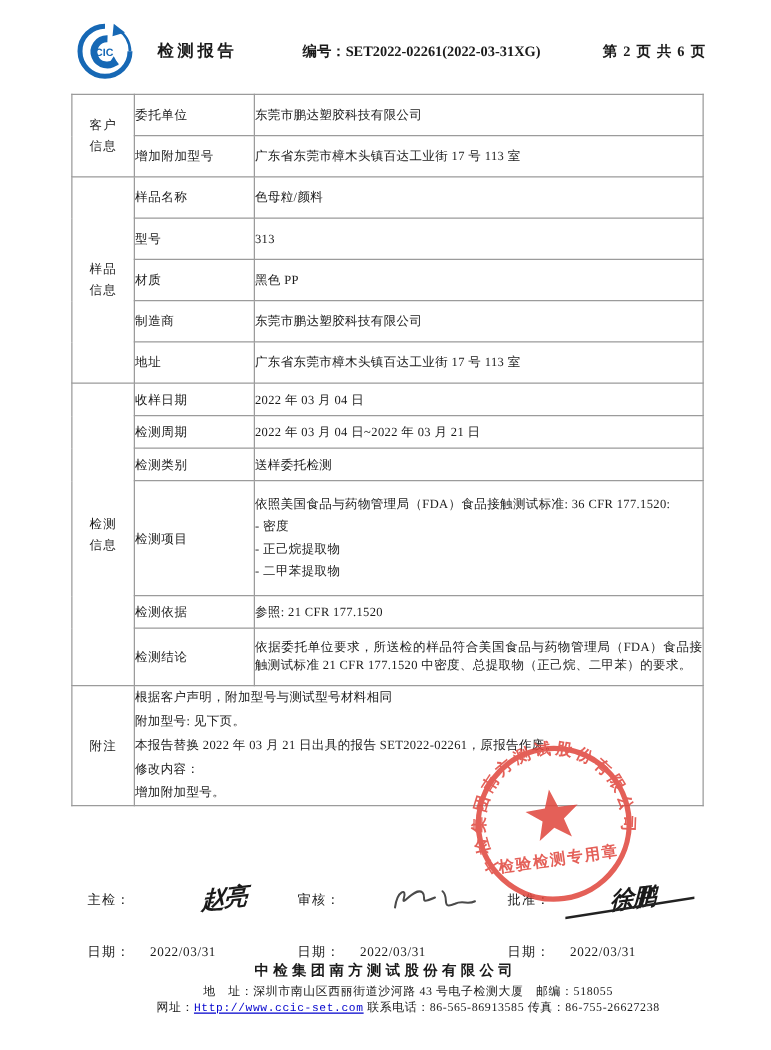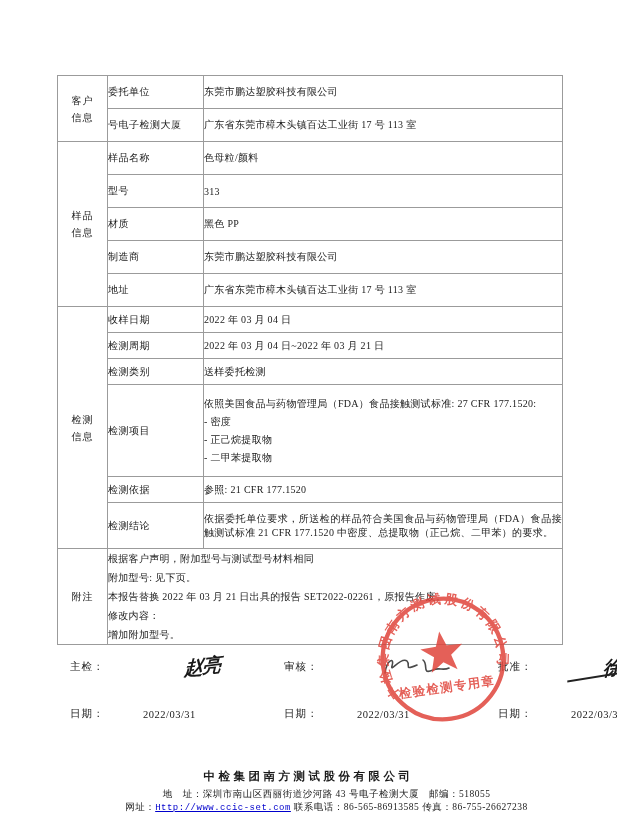--- a/index.html
+++ b/index.html
@@ -55,27 +55,26 @@
   td.notes div{line-height:19px;}
   
   .stamp{
     position:absolute;left:376px;top:592px;width:134px;height:134px;
     transform:rotate(-8deg);
     opacity:0.85;
     pointer-events:none;
   }
   
   .sig-area{
-    position:absolute;left:70px;top:650px;width:486px;
+    position:absolute;left:70px;top:703px;width:486px;
     display:grid;
     grid-template-columns:50px 118px 50px 118px 50px 100px;
     grid-row-gap:18px;
     align-items:center;
     font-size:10.5px;
-    gap:23px;
   }
   .sig-label{letter-spacing:1px;}
   .sig-name{
     font-size:19px;font-weight:bold;font-style:italic;
     transform:rotate(-7deg) skewX(-8deg);
     text-align:center;letter-spacing:-1px;
     line-height:34px;height:34px;
   }
   .sig-name.underlined{position:relative;}
   .sig-name.underlined:after{
@@ -94,39 +93,52 @@
   .footer .line{
     font-size:9.5px;line-height:13px;letter-spacing:0.5px;padding-left:36px;
   }
   .footer a{color:#0000cc;font-family:"Liberation Mono","DejaVu Sans Mono",monospace;font-size:9px;}
 </style>
 </head>
 <body>
 
 <div class="page">
 
+  <div class="header">
+    <svg class="logo" viewBox="0 0 48 48">
+      <path d="M 24 4 A 20 20 0 1 0 44 24" fill="none" stroke="#1668b5" stroke-width="4"></path>
+      <path d="M 44 24 A 20 20 0 0 0 34 6.7" fill="none" stroke="#1668b5" stroke-width="2.2"></path>
+      <polygon points="31,2 40,9 30,12" fill="#1668b5"></polygon>
+      <path d="M 26 14 A 10.5 10.5 0 1 0 33 32" fill="none" stroke="#1668b5" stroke-width="5.5"></path>
+      <polygon points="35,35 25,37 31,28" fill="#1668b5"></polygon>
+      <text x="16" y="28" font-size="8.5" font-weight="bold" fill="#1668b5" font-family="'Liberation Sans',sans-serif">CIC</text>
+    </svg>
+    <div class="hdr-title">检测报告</div>
+    <div class="hdr-no"><span>编号：</span><span>SET2022-02261(2022-03-31XG)</span></div>
+    <div class="hdr-page">第 2 页 共 6 页</div>
+  </div>
 
   <table class="report">
     <colgroup>
         <col style="width:50px">
         <col style="width:96px">
         <col>
       </colgroup>
     <tbody>
 
       <tr class="r33">
         <td class="sec" rowspan="2">
           <div>客户</div>
           <div>信息</div>
         </td>
         <td class="lbl">委托单位</td>
         <td class="val">东莞市鹏达塑胶科技有限公司</td>
       </tr>
       <tr class="r33">
-        <td class="lbl">号电子检测大厦</td>
+        <td class="lbl">增加附加型号</td>
         <td class="val">广东省东莞市樟木头镇百达工业街 17 号 113 室</td>
       </tr>
 
       <tr class="r33">
         <td class="sec" rowspan="5">
           <div>样品</div>
           <div>信息</div>
         </td>
         <td class="lbl">样品名称</td>
         <td class="val">色母粒/颜料</td>
@@ -160,21 +172,21 @@
         <td class="lbl">检测周期</td>
         <td class="val">2022 年 03 月 04 日~2022 年 03 月 21 日</td>
       </tr>
       <tr class="r26">
         <td class="lbl">检测类别</td>
         <td class="val">送样委托检测</td>
       </tr>
       <tr class="r90">
         <td class="lbl">检测项目</td>
         <td class="val top">
-          <div>依照美国食品与药物管理局（FDA）食品接触测试标准: 27 CFR 177.1520:</div>
+          <div>依照美国食品与药物管理局（FDA）食品接触测试标准: 36 CFR 177.1520:</div>
           <div>- 密度</div>
           <div>- 正己烷提取物</div>
           <div>- 二甲苯提取物</div>
         </td>
       </tr>
       <tr class="r26">
         <td class="lbl">检测依据</td>
         <td class="val">参照: 21 CFR 177.1520</td>
       </tr>
       <tr class="r45">

